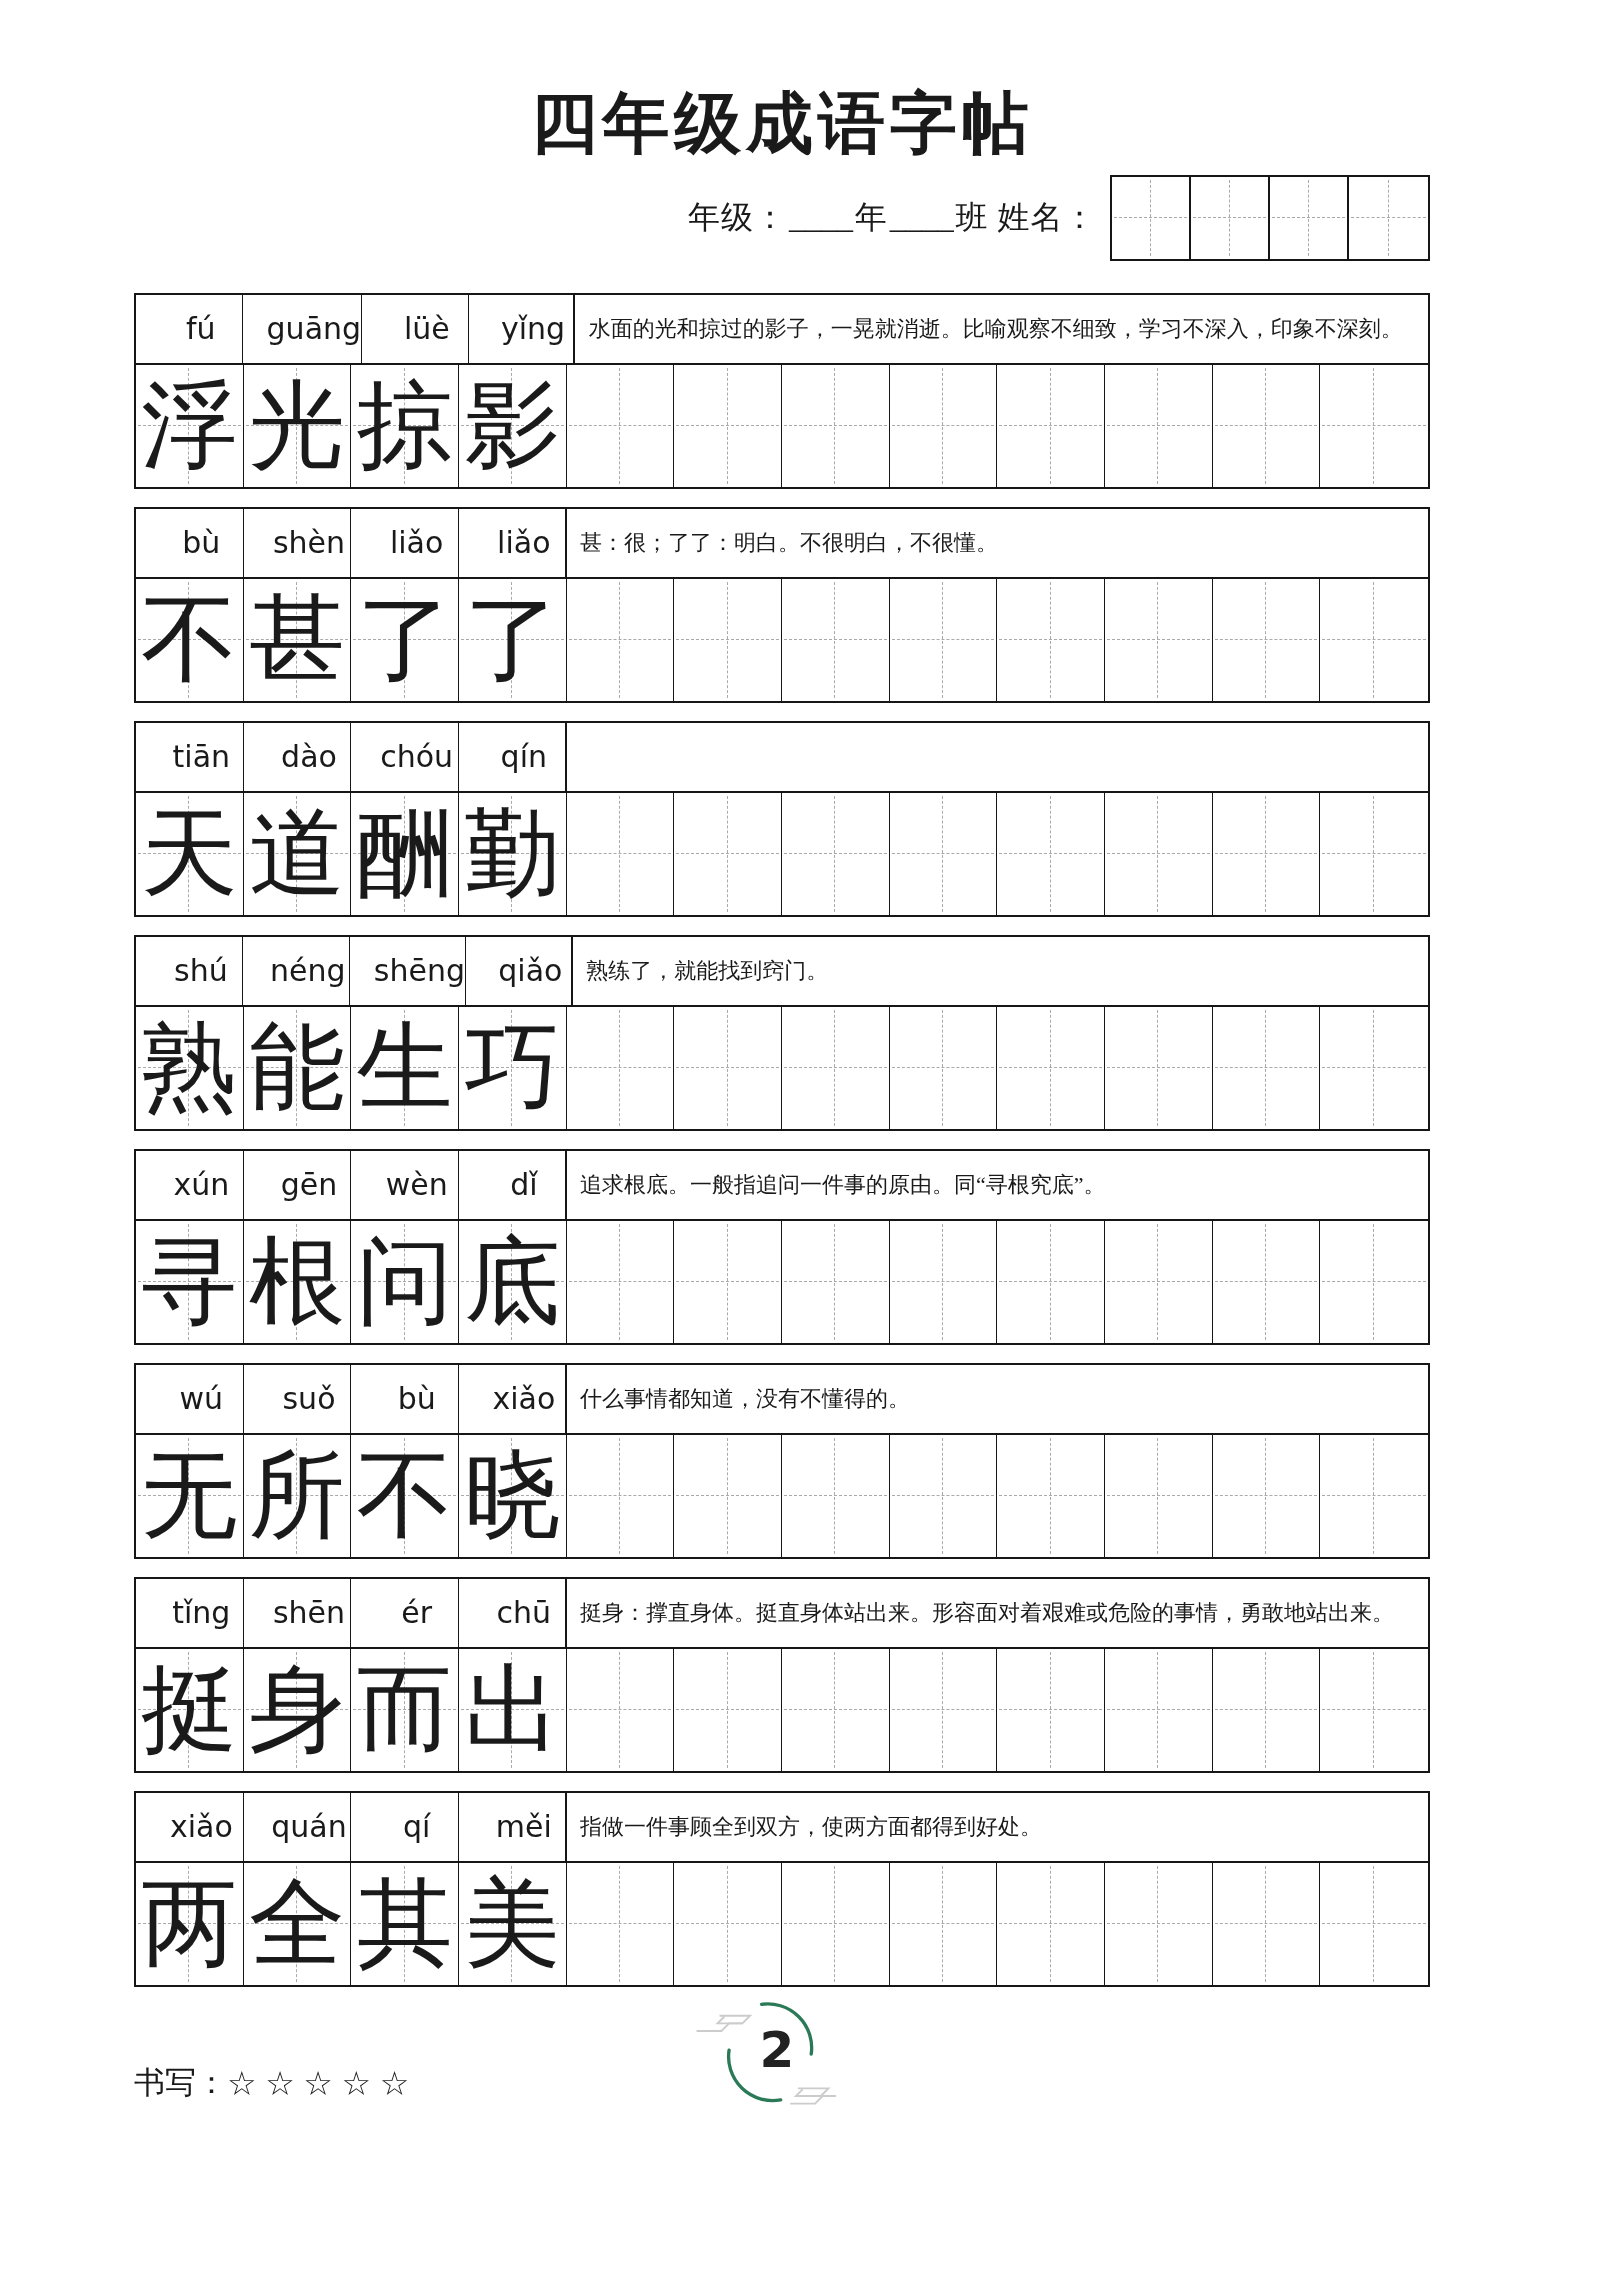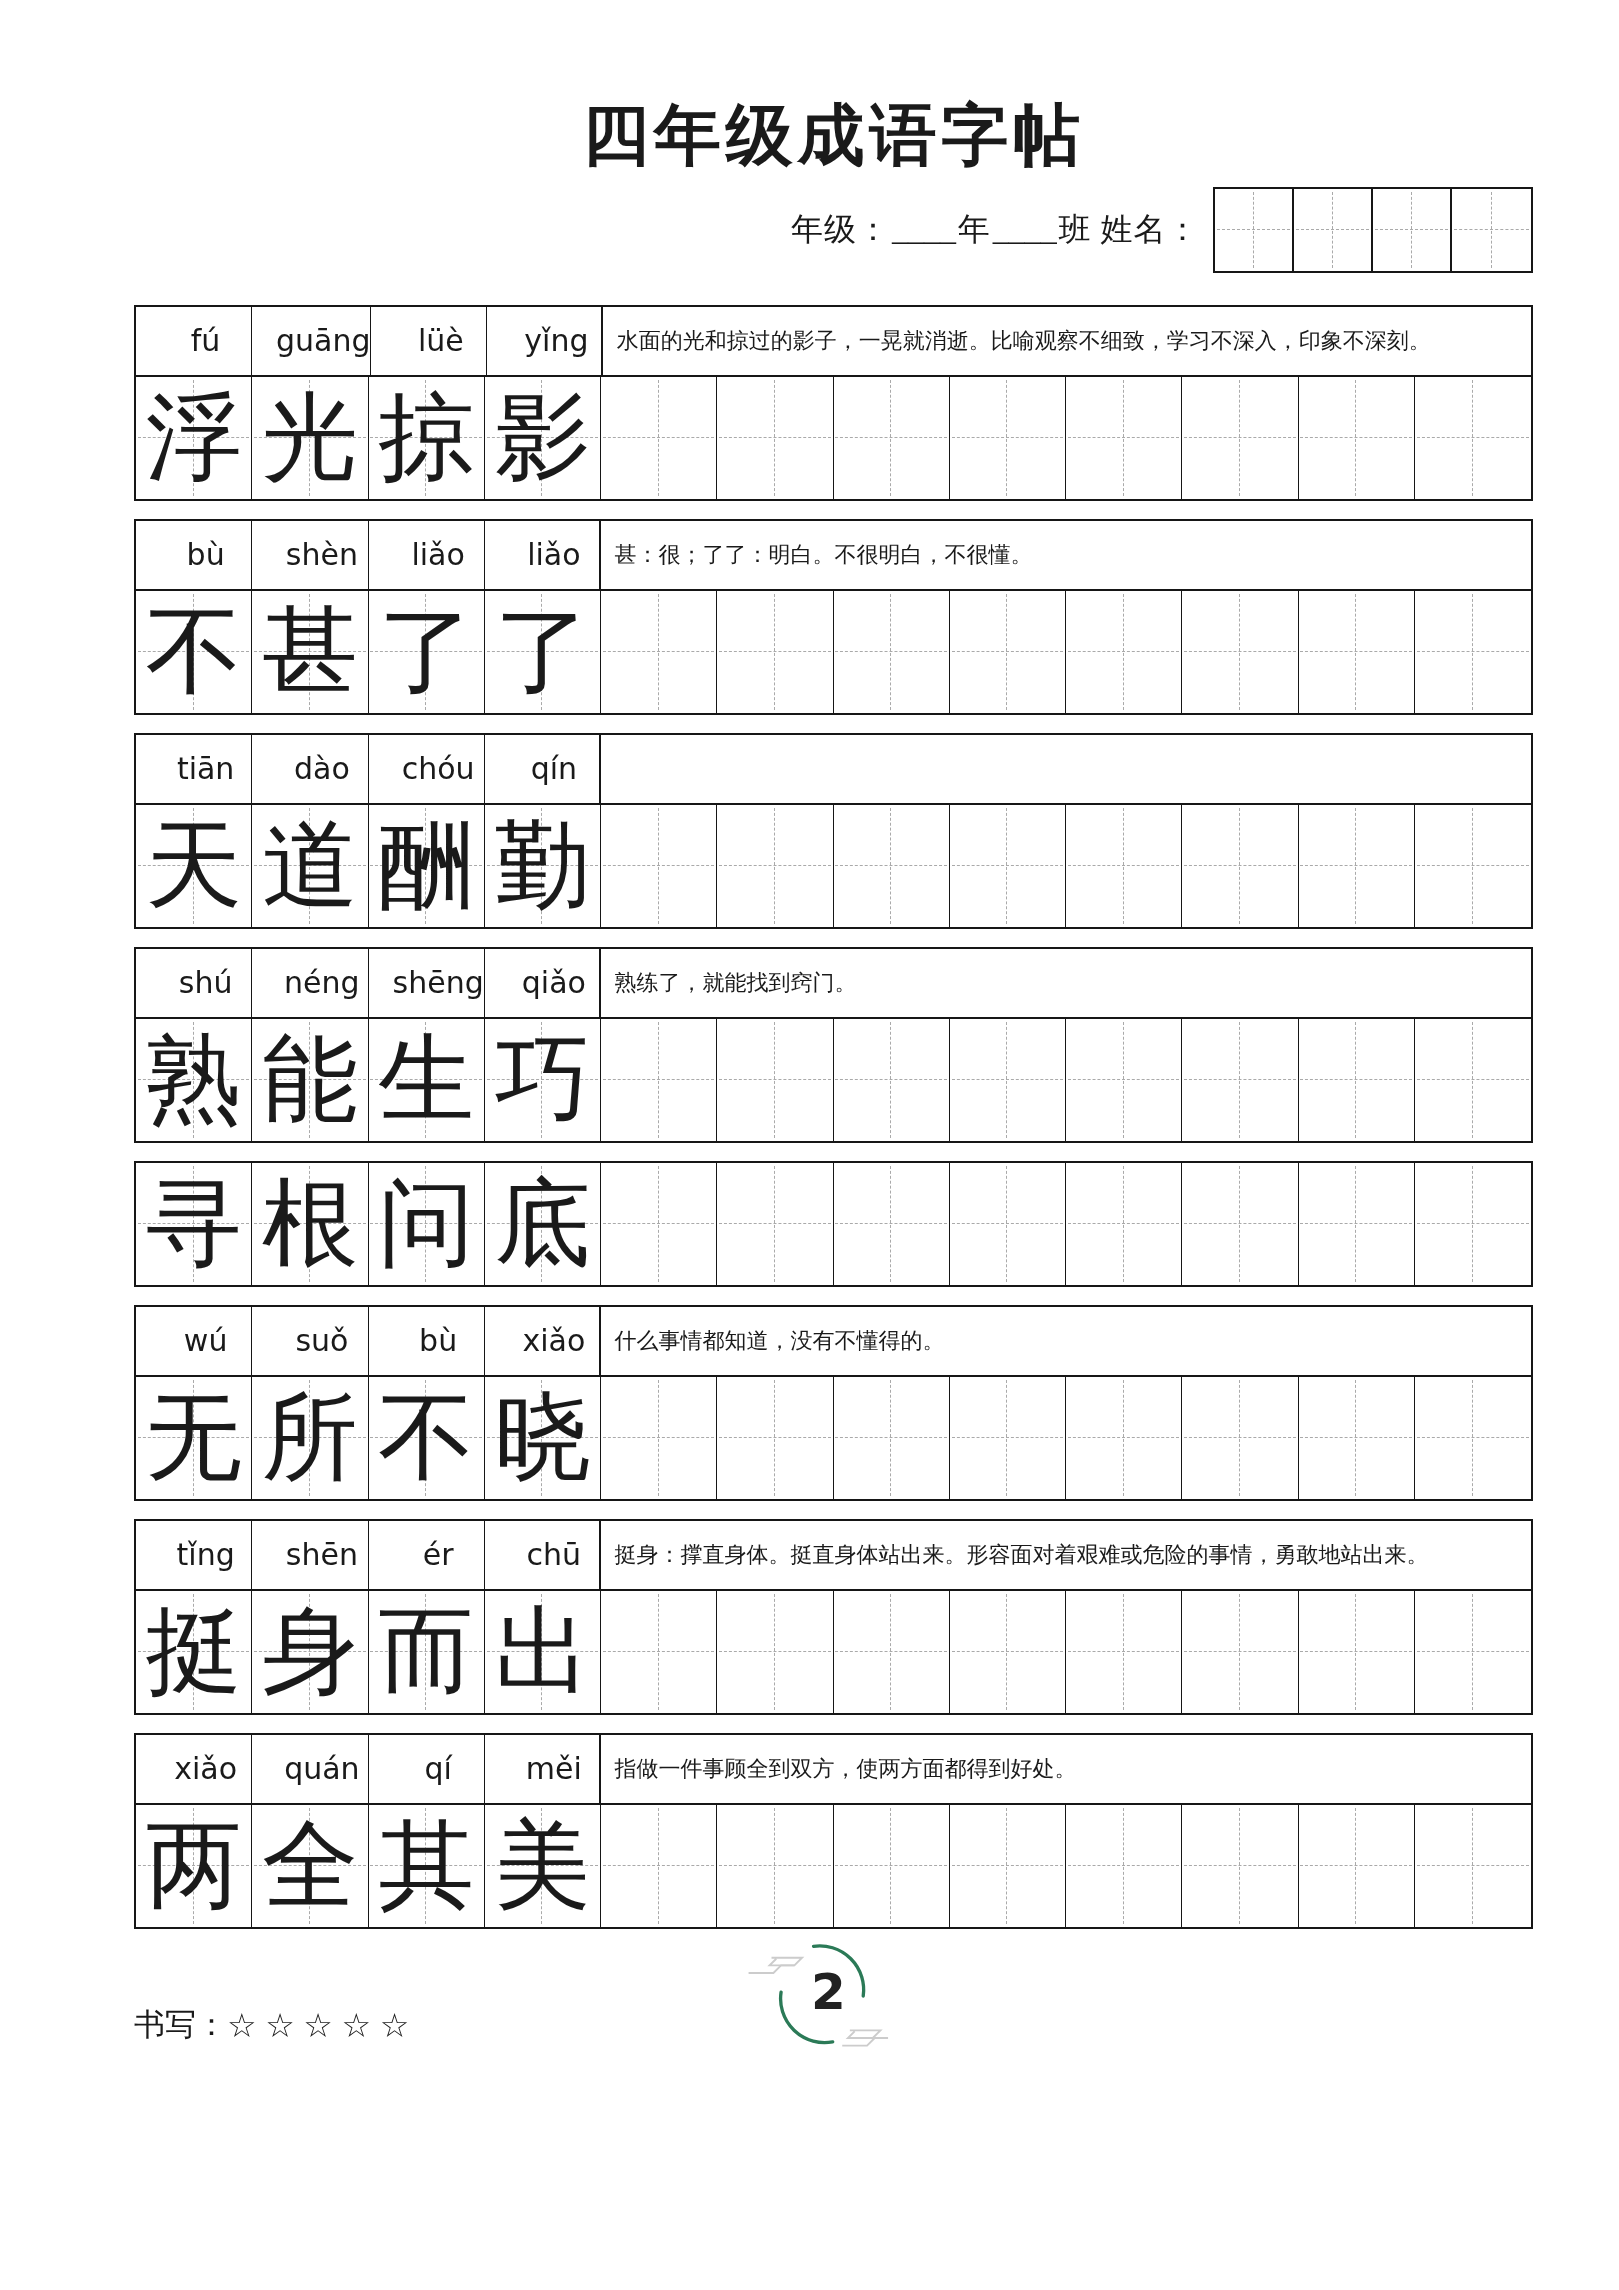--- a/index.html
+++ b/index.html
@@ -5,21 +5,21 @@
   * { margin:0; padding:0; box-sizing:border-box; }
   html,body { background:#ffffff; }
   .page {
     position:relative;
     width:1619px; height:2290px;
     background:#ffffff;
     font-family:"Liberation Serif","DejaVu Serif",serif;
     color:#1a1a1a;
     overflow:hidden;
   }
-  .content { margin:16px 134px; width:1399px; }
+  .content { margin:4px 134px; width:1296px; }
 
   
   .title {
     padding-top:84px;
     text-align:center;
     font-size:67px;
     font-weight:700;
     letter-spacing:4.8px;
     line-height:1.05;
   }
@@ -254,20 +254,27 @@
             <div class="cell guides"></div>
             <div class="cell guides"></div>
             <div class="cell guides"></div>
             <div class="cell guides"></div>
             <div class="cell guides"></div>
             <div class="cell guides"></div>
           </div>
   </section>
 
   <section class="block">
+    <div class="head">
+      <div class="pinyin-cell">xún</div>
+            <div class="pinyin-cell">gēn</div>
+            <div class="pinyin-cell">wèn</div>
+            <div class="pinyin-cell">dǐ</div>
+            <div class="def">追求根底。一般指追问一件事的原由。同“寻根究底”。</div>
+    </div>
     <div class="chars">
             <div class="cell guides">
               <span class="glyph">寻</span>
             </div>
             <div class="cell guides">
               <span class="glyph">根</span>
             </div>
             <div class="cell guides">
               <span class="glyph">问</span>
             </div>

